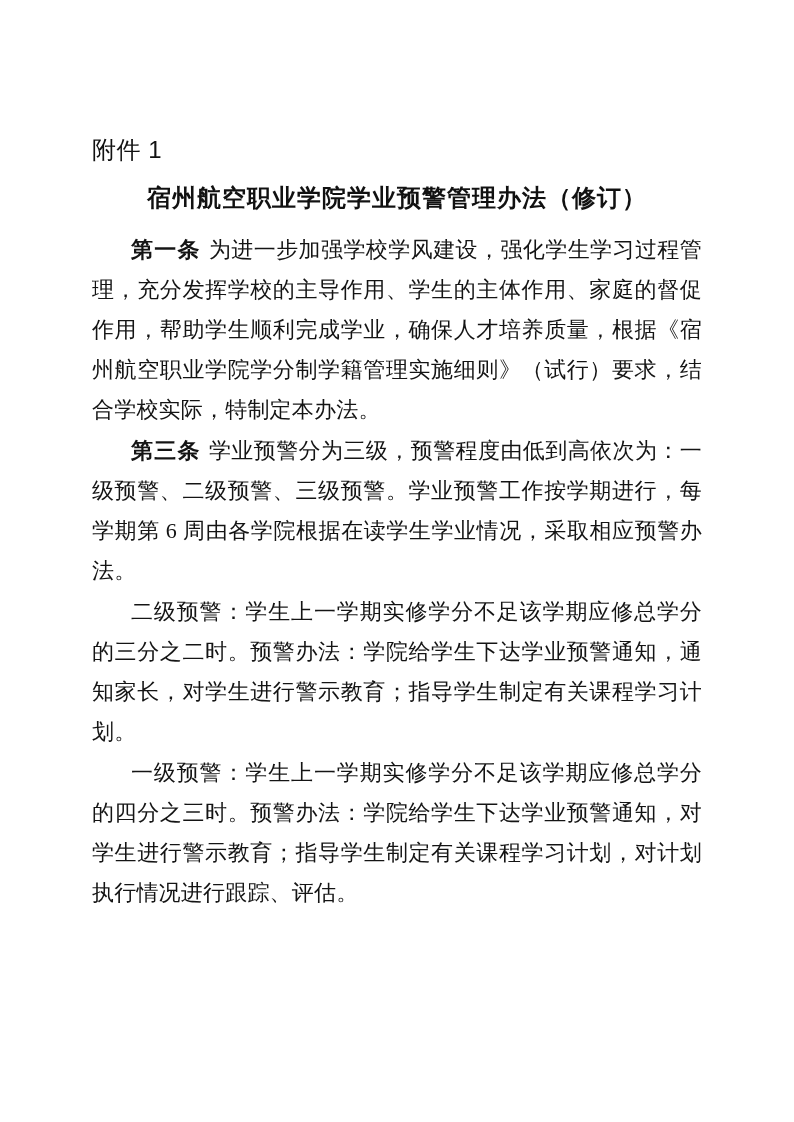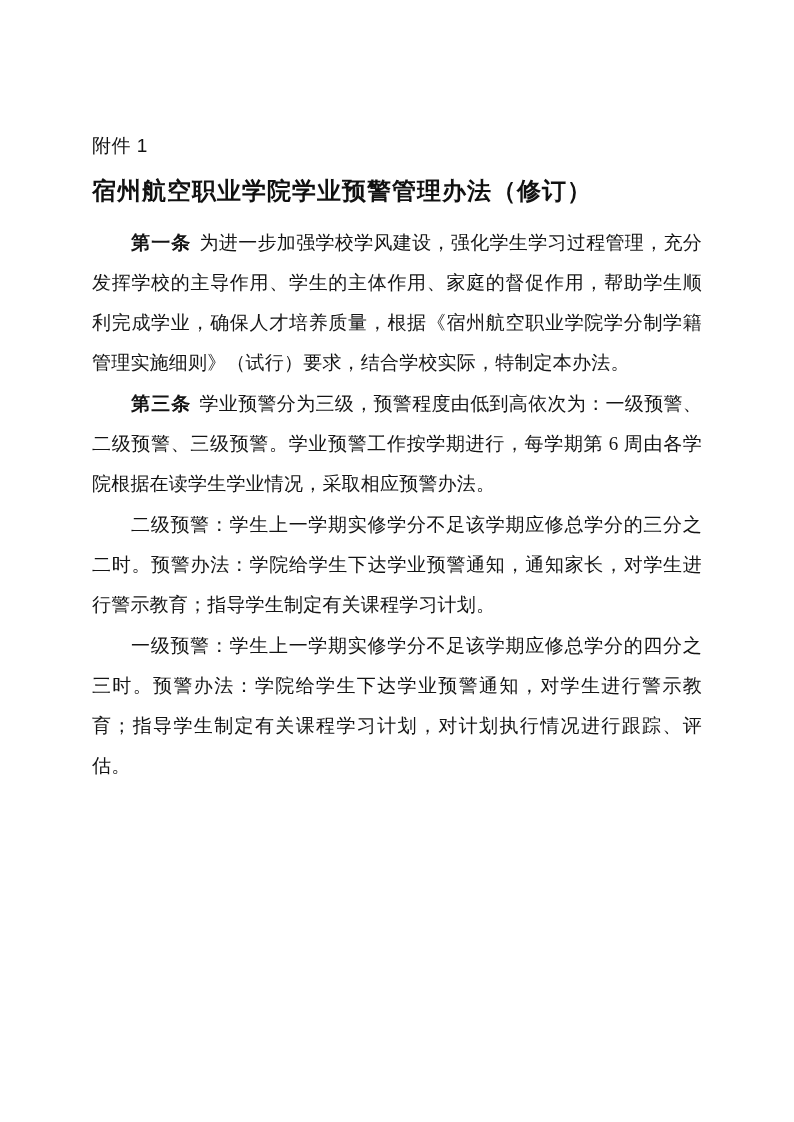--- a/index.html
+++ b/index.html
@@ -16,39 +16,39 @@
     overflow: hidden;
   }
   .page {
     box-sizing: border-box;
     width: 794px;
     height: 1122px;
     padding: 132px 92px 60px 92px;
     background: #fff;
   }
   .attachment-label {
-    font-size: 19px;
+    font-size: 24px;
     line-height: 1.5;
     letter-spacing: 0.5px;
     margin: 0 0 14px 0;
     font-family: "Liberation Sans", "DejaVu Sans", sans-serif;
     font-weight: 500;
     color: #111;
   }
   .doc-title {
-    text-align: left;
+    text-align: center;
     font-size: 24px;
     font-weight: bold;
     letter-spacing: 1px;
     margin: 6px 0 16px 0;
     font-family: "Liberation Sans", "DejaVu Sans", sans-serif;
     color: #111;
   }
   .para {
-    font-size: 19px;
+    font-size: 22px;
     line-height: 40px;
     text-align: justify;
     text-justify: inter-ideograph;
     margin: 0 0 1px 0;
     text-indent: 39px;
     letter-spacing: 0.2px;
     color: #141414;
   }
   .para .art-num {
     font-weight: bold;

